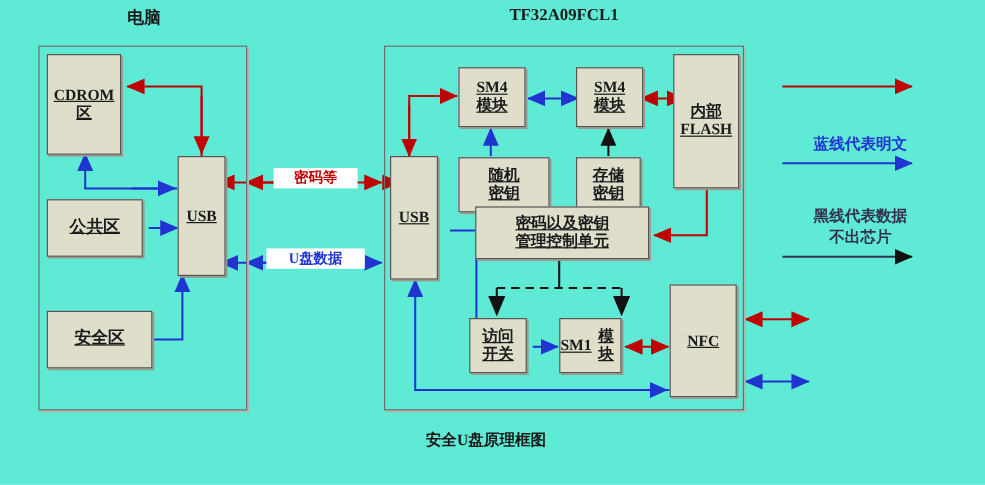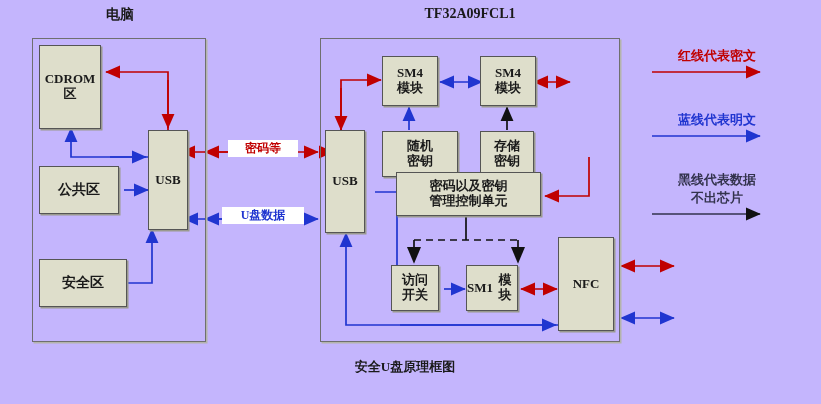--- a/index.html
+++ b/index.html
@@ -1,33 +1,34 @@
 <!DOCTYPE html>
 <html><head>
 <meta charset="utf-8">
 <style>
   html,body{margin:0;padding:0;background:#ffffff;}
   body{
     font-family:"Liberation Serif","DejaVu Serif",serif;
     width:821px;height:404px;overflow:hidden;
   }
-  #stage{position:relative;width:821px;height:404px;background:#c4b5fd;}
+  #stage{position:relative;width:821px;height:404px;background:#5eead4;}
 
   
   .box{
     position:absolute;
     background:#dedecb;
     border:1.5px solid #555;
     box-shadow:1.5px 1.5px 0 0 #9a9a8e;
     display:flex;align-items:center;justify-content:center;
     text-align:center;
     color:#1a1a1a;
     font-weight:700;
     line-height:1.12;
     box-sizing:border-box;
+    text-decoration:underline;
   }
   .outline{
     position:absolute;
     background:transparent;
     border:1.5px solid #6f6f6f;
     box-shadow:1.5px 1.5px 0 0 #b4b4ac;
     box-sizing:border-box;
   }
   .cap{
     position:absolute;
@@ -177,20 +178,24 @@
   <div class="box" style="left:382px;top:131px;width:76px;height:46px;font-size:13px;flex-direction:column;">
     <span>随机</span>
     <span>密钥</span>
   </div>
 
   <div class="box" style="left:480px;top:131px;width:54px;height:46px;font-size:13px;flex-direction:column;text-align:right;">
     <span>存储</span>
     <span>密钥</span>
   </div>
 
+  <div class="box" style="left:561px;top:45px;width:55px;height:112px;font-size:13px;flex-direction:column;">
+    <span>内部</span>
+    <span>FLASH</span>
+  </div>
 
   <div class="box" style="left:396px;top:172px;width:145px;height:44px;font-size:13px;flex-direction:column;">
     <span>密码以及密钥</span>
     <span>管理控制单元</span>
   </div>
 
   <div class="box" style="left:391px;top:265px;width:48px;height:46px;font-size:13px;flex-direction:column;">
     <span>访问</span>
     <span>开关</span>
   </div>
@@ -198,20 +203,19 @@
   <div class="box" style="left:466px;top:265px;width:52px;height:46px;font-size:13px;flex-direction:row;">
     <span>SM1</span>
     <span>模块</span>
   </div>
 
   <div class="box" style="left:558px;top:237px;width:56px;height:94px;font-size:13px;">
     <span>NFC</span>
   </div>
 
 
-  <div class="lbl red" style="left:652px;top:47px;width:130px;font-size:13px;">红线代表密文</div>
 
   <div class="lbl blue" style="left:652px;top:111px;width:130px;font-size:13px;">蓝线代表明文</div>
 
   <div class="lbl blk" style="left:652px;top:189px;width:130px;font-size:13px;">不出芯片</div>
   <div class="lbl blk" style="left:652px;top:171px;width:130px;font-size:13px;">黑线代表数据</div>
 
 </div>
 
 </body></html>

